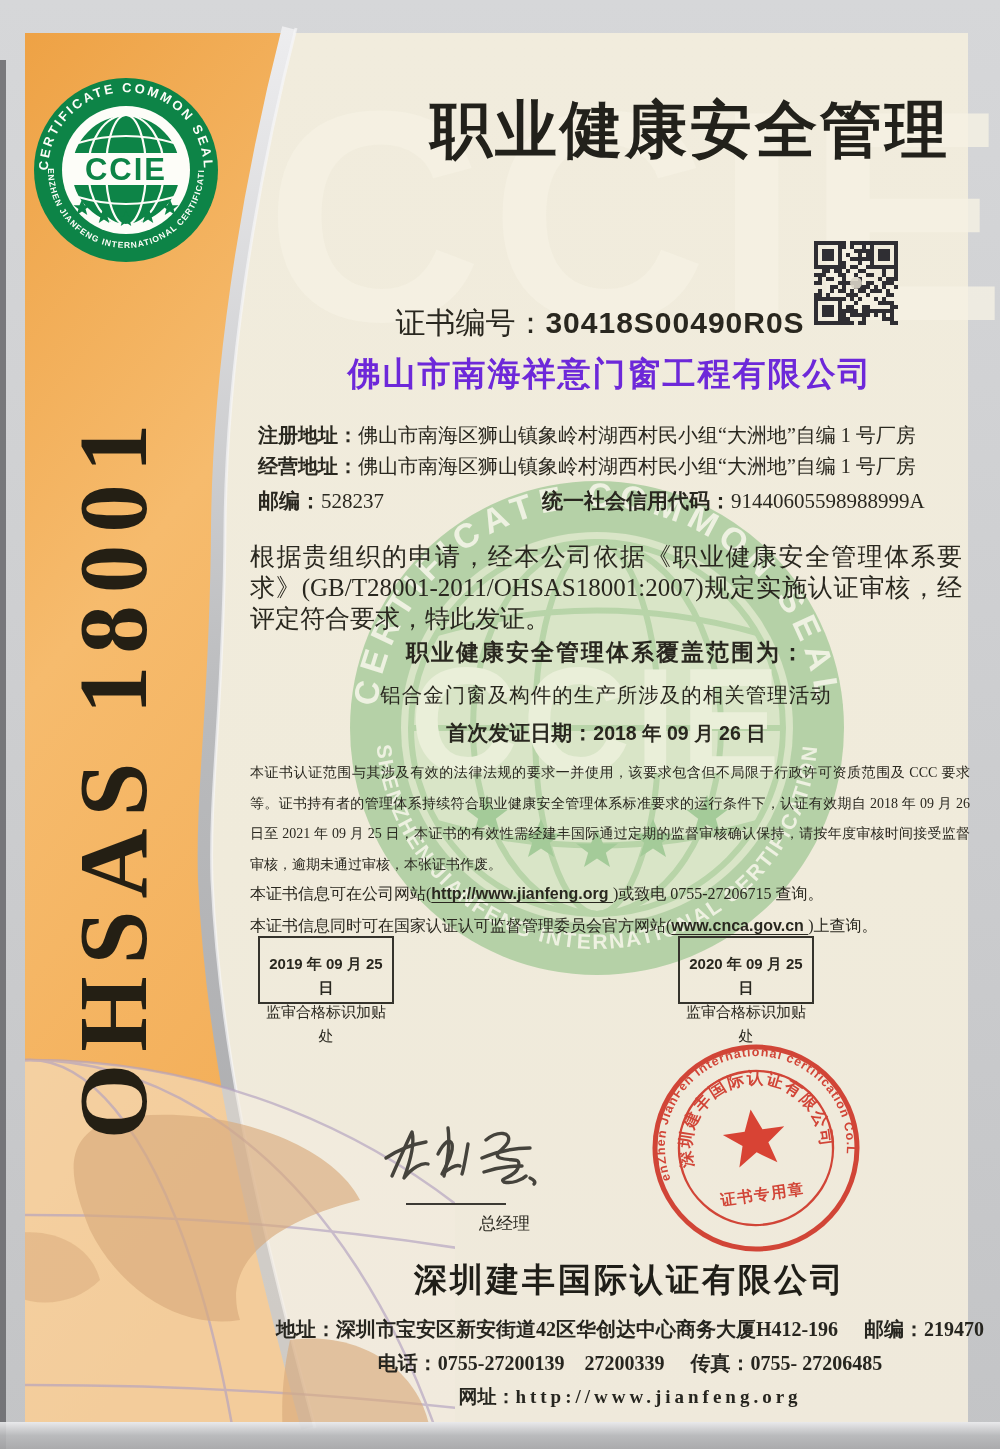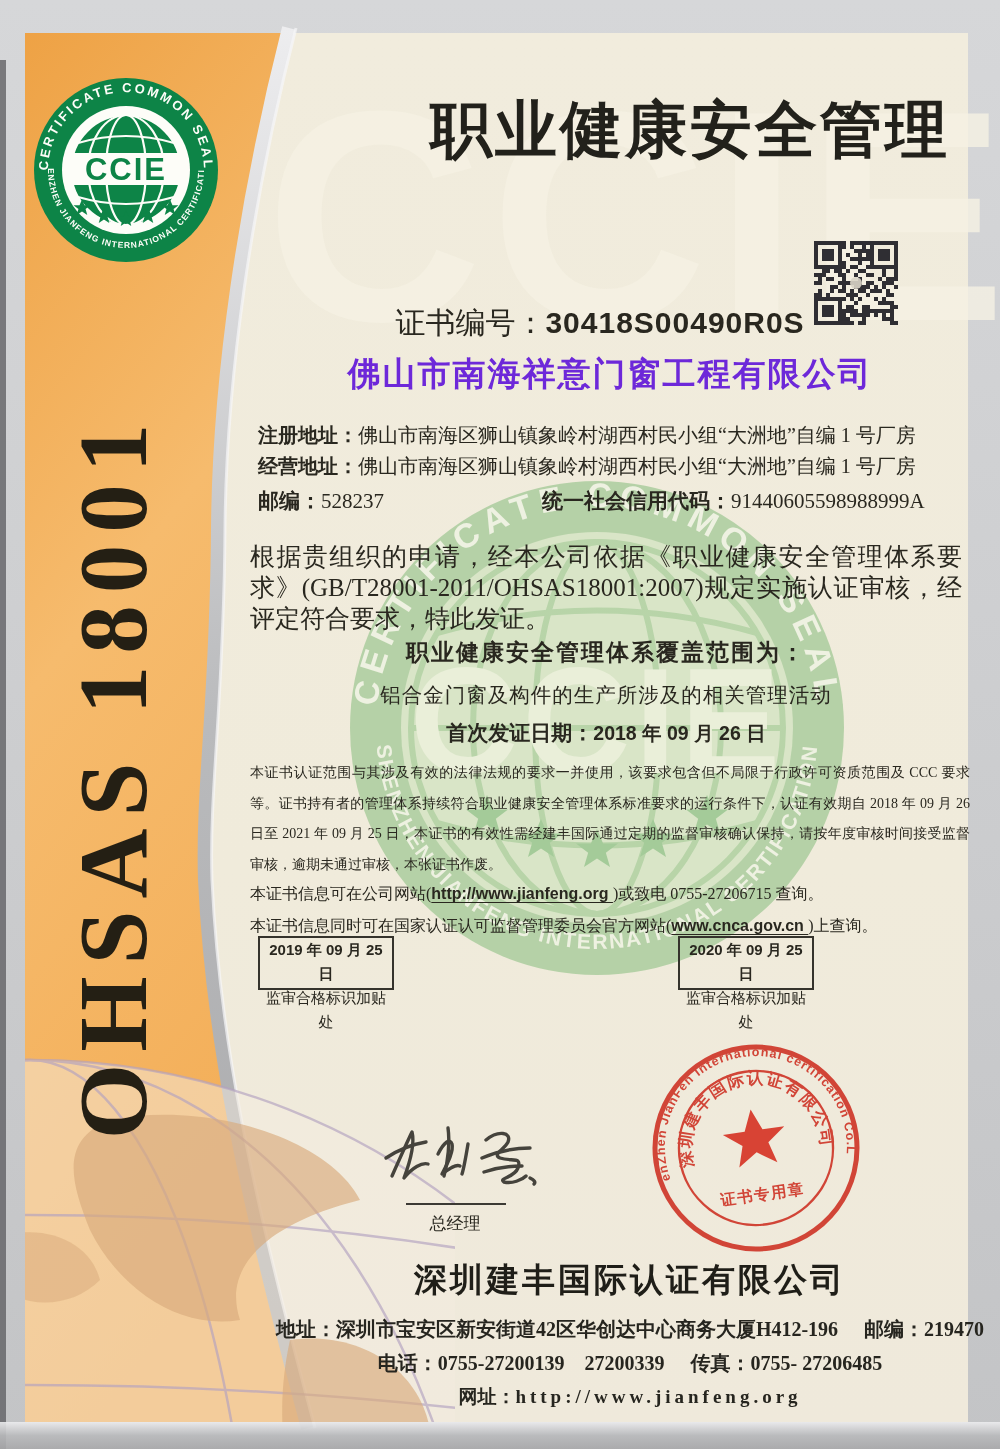--- a/index.html
+++ b/index.html
@@ -30,25 +30,25 @@
   #grant{left:250px;top:541px;width:712px;font-size:25px;line-height:31px;text-align:justify;}
   #scope-head{left:250px;top:637px;width:712px;text-align:center;font-size:23px;font-weight:700;letter-spacing:2px;}
   #scope-text{left:250px;top:681px;width:712px;text-align:center;font-size:20.5px;letter-spacing:1px;}
   #first-issue{left:250px;top:719px;width:712px;text-align:center;font-size:21px;font-weight:700;}
   #first-issue .val{font-family:Liberation Sans, sans-serif;font-size:19.5px;}
   #validity{left:250px;top:758px;width:720px;font-size:14px;line-height:30.5px;text-align:justify;}
   .query{left:250px;width:720px;font-size:16px;white-space:nowrap;}
   .query .url{font-family:"Liberation Sans","DejaVu Sans",sans-serif;font-weight:700;
               text-decoration:underline;text-underline-offset:3px;}
   .audit-box{top:936px;width:132px;height:50px;border:2px solid #35332c;text-align:center;
-             padding-top:0;line-height:24px;background:transparent;}
+             padding-top:14px;line-height:24px;background:transparent;}
   .audit-box .date{font-size:15px;font-weight:700;font-family:"Liberation Sans","DejaVu Sans",sans-serif;}
   .audit-box .albl{font-size:15px;}
   #sig-line{left:406px;top:1203px;width:100px;border-top:2.5px solid #3c3a34;}
-  #sig-title{left:380px;top:1212px;width:150px;text-align:center;font-size:17px;}
+  #sig-title{left:380px;top:1212px;width:150px;text-align:right;font-size:17px;}
   #issuer-name{left:250px;top:1258px;width:760px;text-align:center;font-size:33px;font-weight:700;
                letter-spacing:3px;color:#1f1e18;}
   .foot-row{left:250px;width:760px;text-align:center;font-size:20px;font-weight:700;color:#26251f;white-space:nowrap;}
   #issuer-web .site{letter-spacing:4px;}
   .gap{display:inline-block;width:26px;}
 </style>
 </head>
 <body>
 <div id="page">
 

